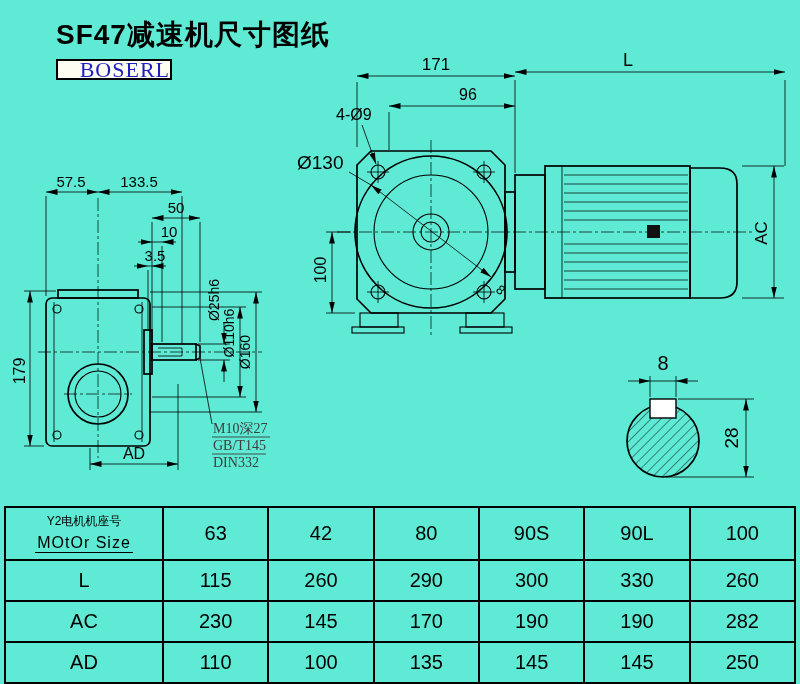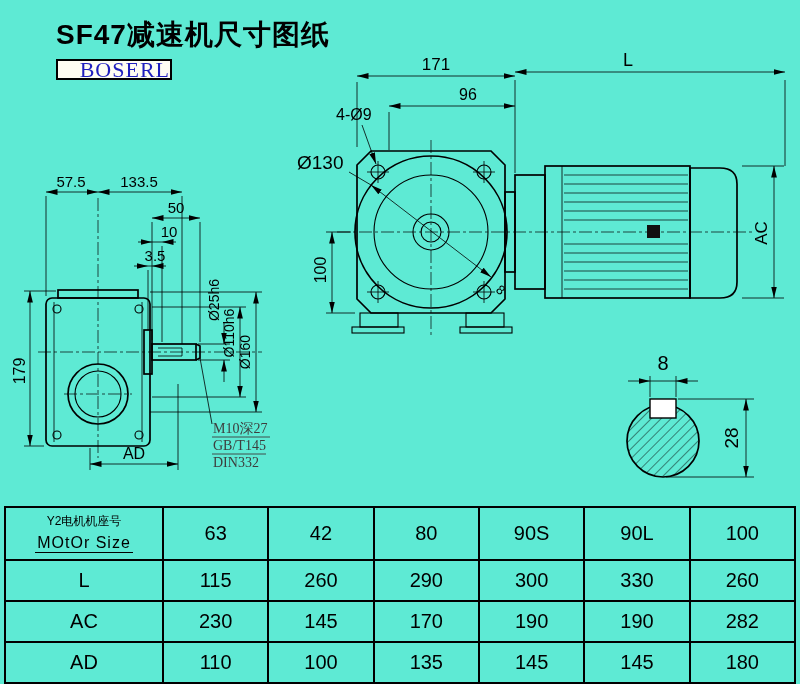--- a/index.html
+++ b/index.html
@@ -268,17 +268,17 @@
         <td>190</td>
         <td>282</td>
       </tr>
       <tr>
         <td>AD</td>
         <td>110</td>
         <td>100</td>
         <td>135</td>
         <td>145</td>
         <td>145</td>
-        <td>180</td>
+        <td>250</td>
       </tr>
     </tbody>
   </table>
 </div>
 
 </body></html>

